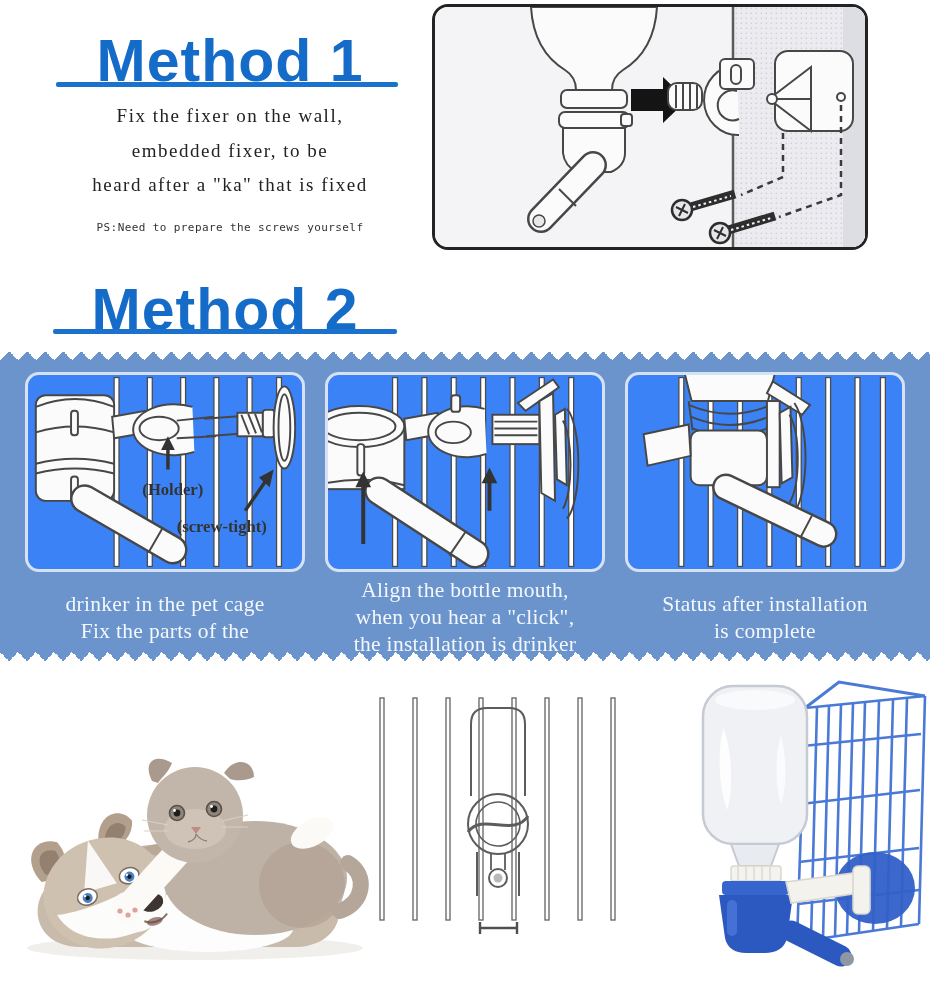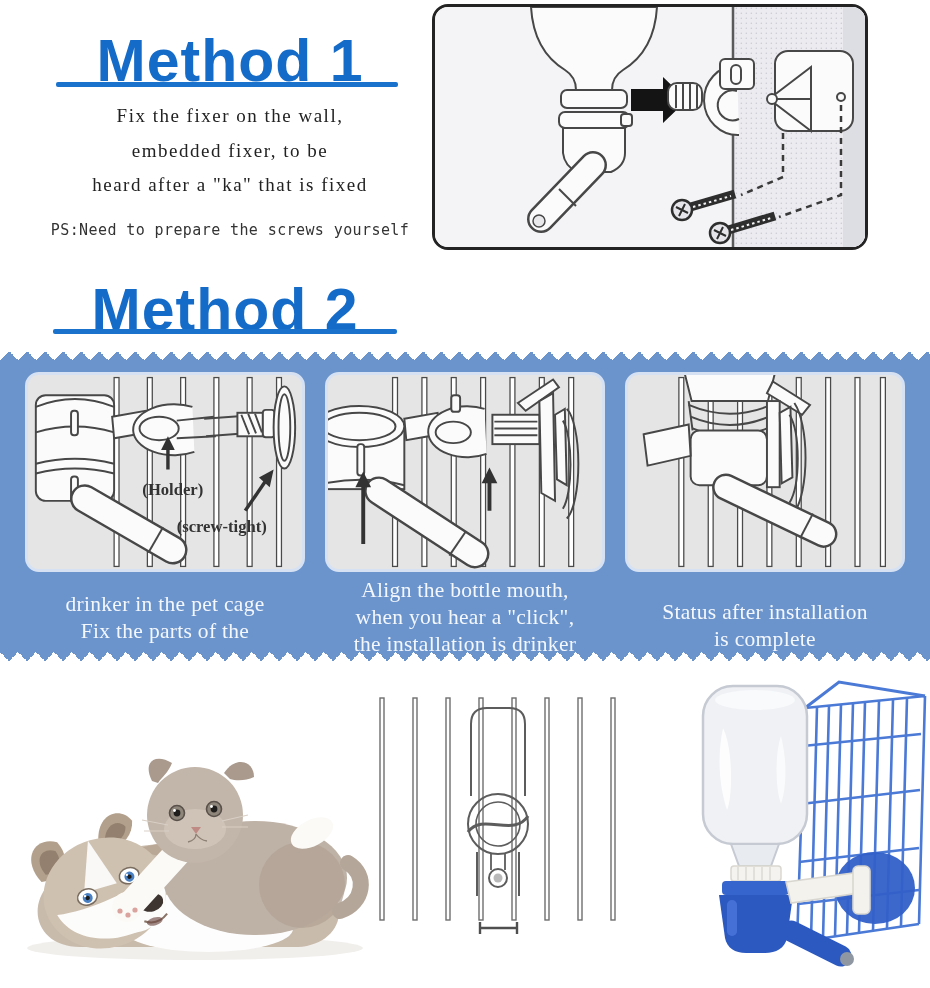--- a/index.html
+++ b/index.html
@@ -9,36 +9,36 @@
 
   
   .m-title{font-family:"Liberation Sans",sans-serif;font-weight:bold;font-size:59px;
            color:#156bc8;text-align:center;letter-spacing:1px;}
   .m-underline{background:#1a72cc;height:5px;border-radius:2px;}
 
   
   .m1-desc{left:15px;top:99px;width:430px;text-align:center;font-size:19px;
            letter-spacing:1.5px;line-height:34.5px;color:#222;}
   .m1-note{left:10px;top:221px;width:440px;text-align:center;
-           font-family:"DejaVu Sans Mono",monospace;font-size:15px;
+           font-family:"DejaVu Sans Mono",monospace;font-size:11px;
            letter-spacing:0.4px;color:#333;}
 
   
   .diagram-box{left:432px;top:4px;width:436px;height:246px;border:3px solid #232323;
                border-radius:16px;overflow:hidden;background:#f4f4f6;box-sizing:border-box;}
 
   
   .banner{left:0;top:360px;width:930px;height:292px;background:#6b94cd;}
   .teeth{left:0;width:930px;height:9px;background-size:18px 9px;background-repeat:repeat-x;}
   .teeth-top{top:351px;
     background-image:conic-gradient(from 135deg at 50% 0%, #6b94cd 90deg, rgba(0,0,0,0) 90deg);}
   .teeth-bottom{top:652px;
     background-image:conic-gradient(from -45deg at 50% 100%, #6b94cd 90deg, rgba(0,0,0,0) 90deg);}
 
-  .panel{top:372px;width:280px;height:200px;background:#e5e5e5;border:3px solid #d6e2f3;
+  .panel{top:372px;width:280px;height:200px;background:#3b82f6;border:3px solid #d6e2f3;
          border-radius:14px;box-sizing:border-box;overflow:hidden;}
   .panel svg{display:block;width:274px;height:194px;}
 
   .caption{color:#f4f7fc;text-align:center;font-size:21.5px;line-height:27px;
            letter-spacing:0.3px;}
 
   
   .suit-text{left:378px;top:932px;font-size:25px;line-height:27.5px;color:#1c1c1c;
              letter-spacing:0.5px;white-space:pre;}
 
@@ -254,21 +254,21 @@
 
   <div class="abs caption" style="left:20px;top:591px;width:290px;">
     <div>drinker in the pet cage</div>
     <div>Fix the parts of the</div>
   </div>
   <div class="abs caption" style="left:315px;top:577px;width:300px;">
     <div>Align the bottle mouth,</div>
     <div>when you hear a "click",</div>
     <div>the installation is drinker</div>
   </div>
-  <div class="abs caption" style="left:620px;top:591px;width:290px;margin-top:8px;">
+  <div class="abs caption" style="left:620px;top:591px;width:290px;">
     <div>Status after installation</div>
     <div>is complete</div>
   </div>
 
   <svg class="abs" style="left:10px;top:715px;" viewBox="0 0 360 250" width="360" height="250">
     <ellipse cx="185" cy="233" rx="168" ry="12" fill="#f1efec"></ellipse>
     <g>
       <path d="M70 232 C30 232 16 196 38 170 C62 144 122 126 187 128 C252 130 306 148 323 177 C339 203 322 230 288 232 Z" fill="#c9bbab"></path>
       <path d="M120 136 C180 116 262 126 302 156 C314 167 319 181 317 195 C281 167 200 148 120 136 Z" fill="#b7a593" opacity="0.85"></path>
       <ellipse cx="198" cy="214" rx="85" ry="23" fill="#fdfdfd"></ellipse>

